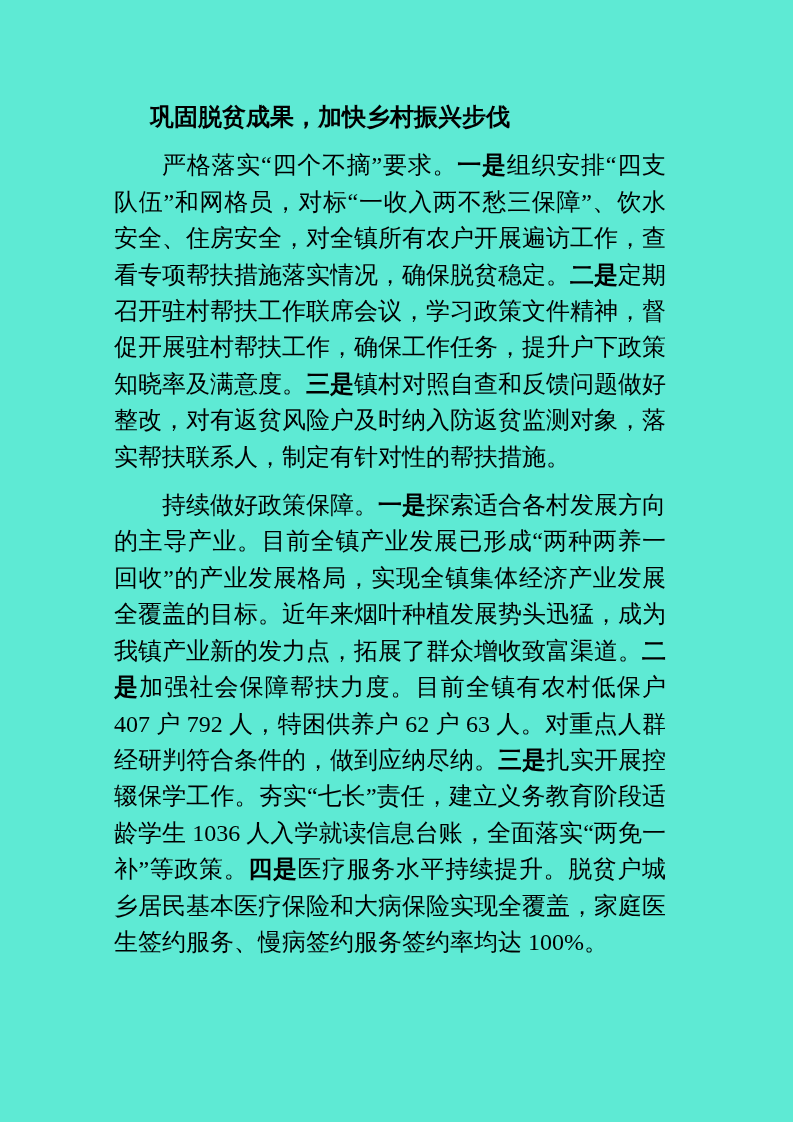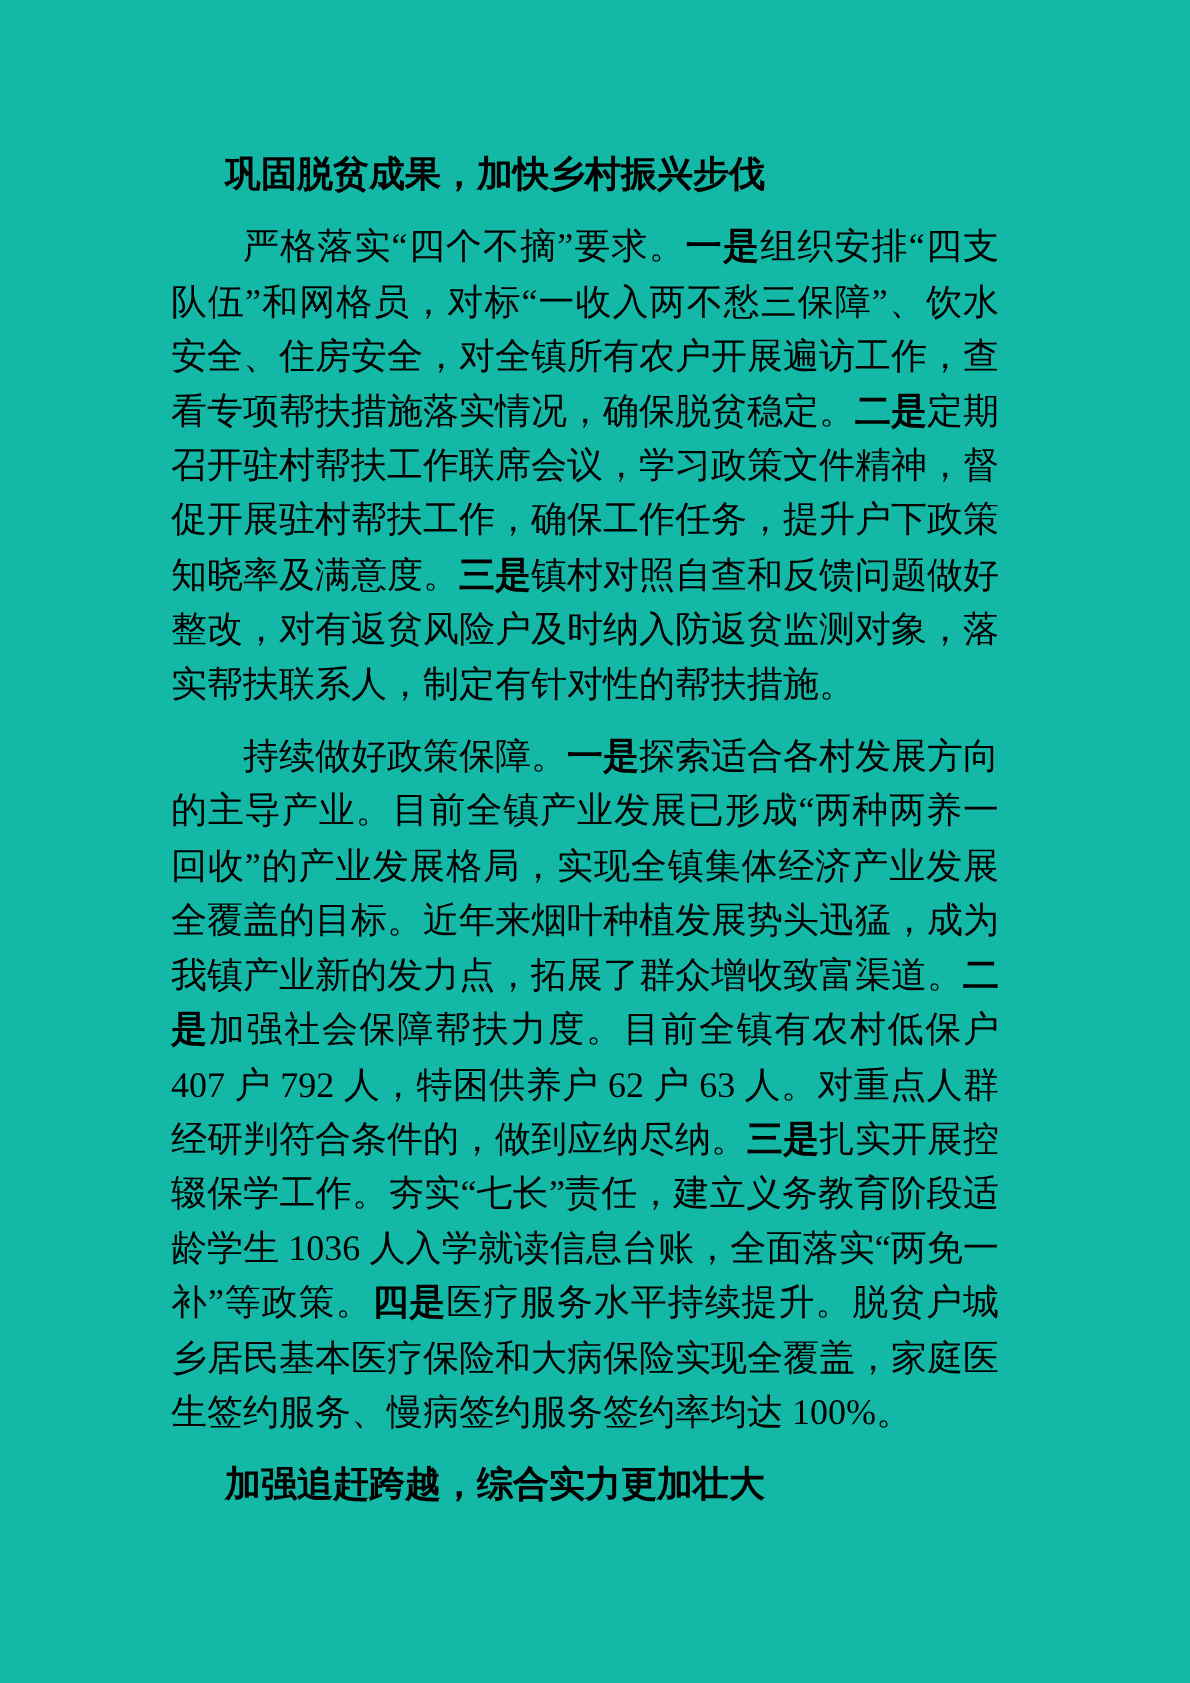--- a/index.html
+++ b/index.html
@@ -5,21 +5,21 @@
   html, body {
     margin: 0;
     padding: 0;
     background: #ffffff;
   }
   .doc-page {
     position: relative;
     width: 793px;
     height: 1122px;
     margin: 0;
-    background: #14b8a6;
+    background: #5eead4;
     color: #000000;
     box-sizing: border-box;
     padding: 99px 115px 0 102px;
     overflow: hidden;
     font-family: "Liberation Serif", "DejaVu Serif", serif;
     font-size: 24px;
     line-height: 36.4px;
     text-align: justify;
   }
   .para {
@@ -40,14 +40,13 @@
   .run { font-style: normal; }
   .run.b { font-weight: bold; }
 </style>
 </head>
 <body>
 
 <div class="doc-page">
   <h2 class="heading"><span class="run b">巩固脱贫成果，加快乡村振兴步伐</span></h2>
   <p class="para"><span class="run">严格落实“四个不摘”要求。</span><span class="run b">一是</span><span class="run">组织安排“四支队伍”和网格员，对标“一收入两不愁三保障”、饮水安全、住房安全，对全镇所有农户开展遍访工作，查看专项帮扶措施落实情况，确保脱贫稳定。</span><span class="run b">二是</span><span class="run">定期召开驻村帮扶工作联席会议，学习政策文件精神，督促开展驻村帮扶工作，确保工作任务，提升户下政策知晓率及满意度。</span><span class="run b">三是</span><span class="run">镇村对照自查和反馈问题做好整改，对有返贫风险户及时纳入防返贫监测对象，落实帮扶联系人，制定有针对性的帮扶措施。</span></p>
   <p class="para"><span class="run">持续做好政策保障。</span><span class="run b">一是</span><span class="run">探索适合各村发展方向的主导产业。目前全镇产业发展已形成“两种两养一回收”的产业发展格局，实现全镇集体经济产业发展全覆盖的目标。近年来烟叶种植发展势头迅猛，成为我镇产业新的发力点，拓展了群众增收致富渠道。</span><span class="run b">二是</span><span class="run">加强社会保障帮扶力度。目前全镇有农村低保户 407 户 792 人，特困供养户 62 户 63 人。对重点人群经研判符合条件的，做到应纳尽纳。</span><span class="run b">三是</span><span class="run">扎实开展控辍保学工作。夯实“七长”责任，建立义务教育阶段适龄学生 1036 人入学就读信息台账，全面落实“两免一补”等政策。</span><span class="run b">四是</span><span class="run">医疗服务水平持续提升。脱贫户城乡居民基本医疗保险和大病保险实现全覆盖，家庭医生签约服务、慢病签约服务签约率均达 100%。</span></p>
-  <h2 class="heading"><span class="run b">加强追赶跨越，综合实力更加壮大</span></h2>
 </div>
 
 </body></html>

